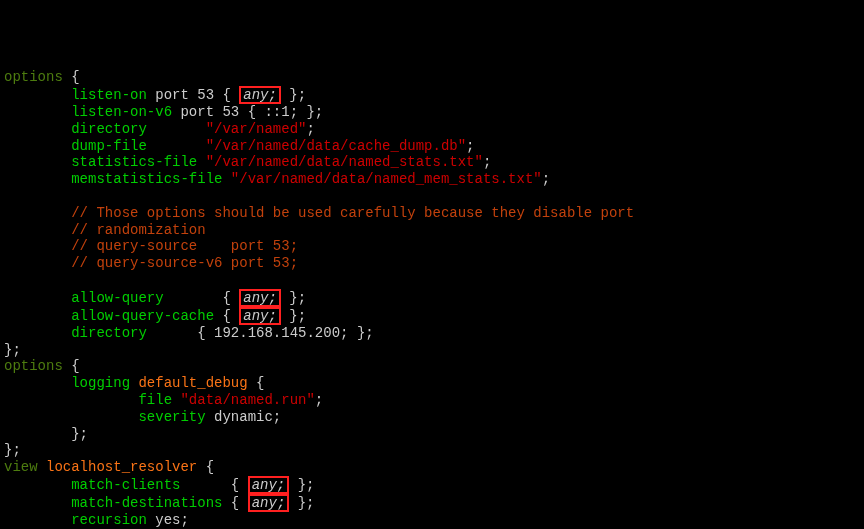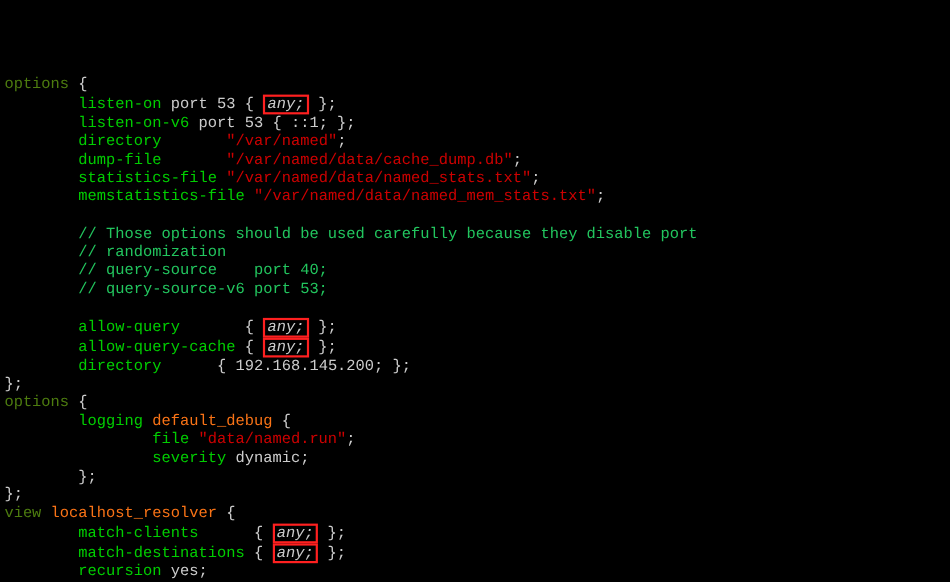--- a/index.html
+++ b/index.html
@@ -12,21 +12,21 @@
     color: #ccc;
     white-space: pre;
     width: 864px;
     height: 529px;
     box-sizing: border-box;
     overflow: hidden;
   }
   .kw-yellow { color: #4d7c0f; }
   .kw-green  { color: #00cd00; text-align: right; }
   .val-red   { color: #cd0000; }
-  .comment   { color: #22c55e; margin-top: 36px; }
+  .comment   { color: #c2410c; margin-top: 36px; }
   .kw-pink   { color: #cd00cd; }
   .kw-cyan   { color: #f97316; }
   .hl-box { 
     border: 2px solid #ff2020; 
     padding: 0 2px;
     display: inline-block;
     line-height: 1;
     font-style: italic;
   }
 </style>
@@ -38,21 +38,21 @@
 <div><span class="kw-yellow">options</span><span> {</span>
         <span class="kw-green">listen-on</span><span> port 53 { </span><span class="hl-box"><span>any;</span></span><span> };</span>
         <span class="kw-green">listen-on-v6</span><span> port 53 { ::1; };</span>
         <span class="kw-green">directory</span><span>       </span><span class="val-red">"/var/named"</span><span>;</span>
         <span class="kw-green">dump-file</span><span>       </span><span class="val-red">"/var/named/data/cache_dump.db"</span><span>;</span>
         <span class="kw-green">statistics-file</span><span> </span><span class="val-red">"/var/named/data/named_stats.txt"</span><span>;</span>
         <span class="kw-green">memstatistics-file</span><span> </span><span class="val-red">"/var/named/data/named_mem_stats.txt"</span><span>;</span>
 
         <span class="comment">// Those options should be used carefully because they disable port</span>
         <span class="comment">// randomization</span>
-        <span class="comment">// query-source    port 40;</span>
+        <span class="comment">// query-source    port 53;</span>
         <span class="comment">// query-source-v6 port 53;</span>
 
         <span class="kw-green">allow-query</span><span>       { </span><span class="hl-box"><span>any;</span></span><span> };</span>
         <span class="kw-green">allow-query-cache</span><span> { </span><span class="hl-box"><span>any;</span></span><span> };</span>
         <span class="kw-green">directory</span><span>      { 192.168.145.200; };</span>
 <span>};</span>
 <span class="kw-yellow">options</span><span> {</span>
         <span class="kw-green">logging</span> <span class="kw-cyan">default_debug</span><span> {</span>
                 <span class="kw-green">file</span> <span class="val-red">"data/named.run"</span><span>;</span>
                 <span class="kw-green">severity</span><span> dynamic;</span>

